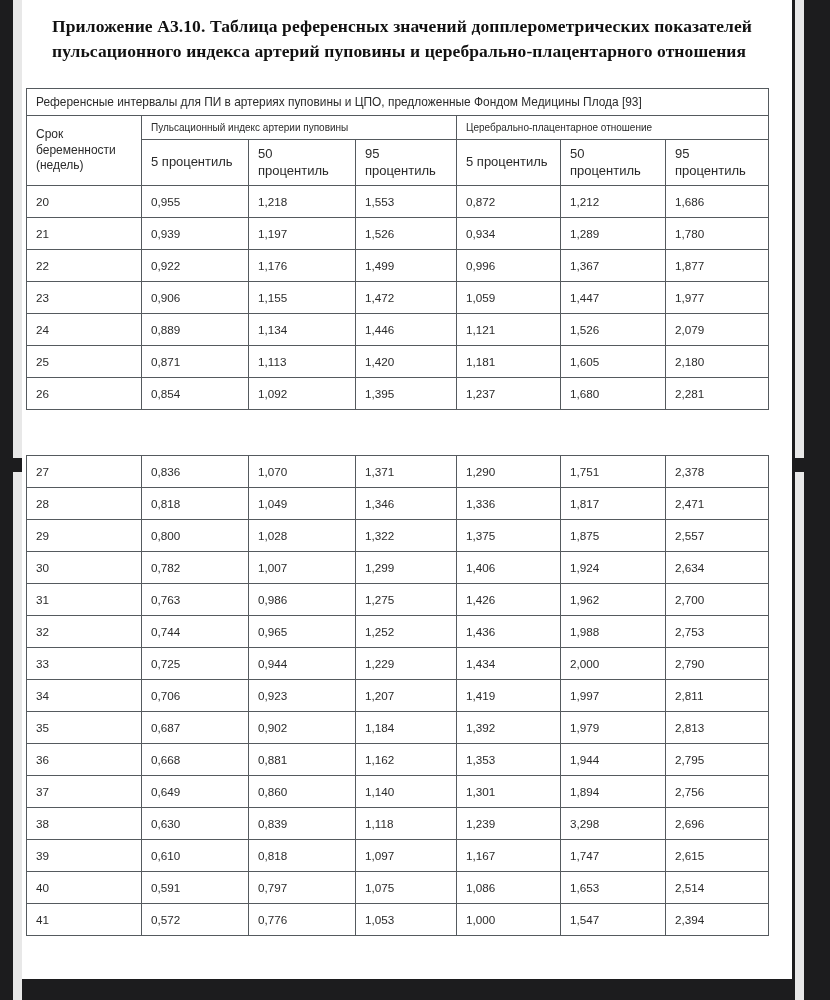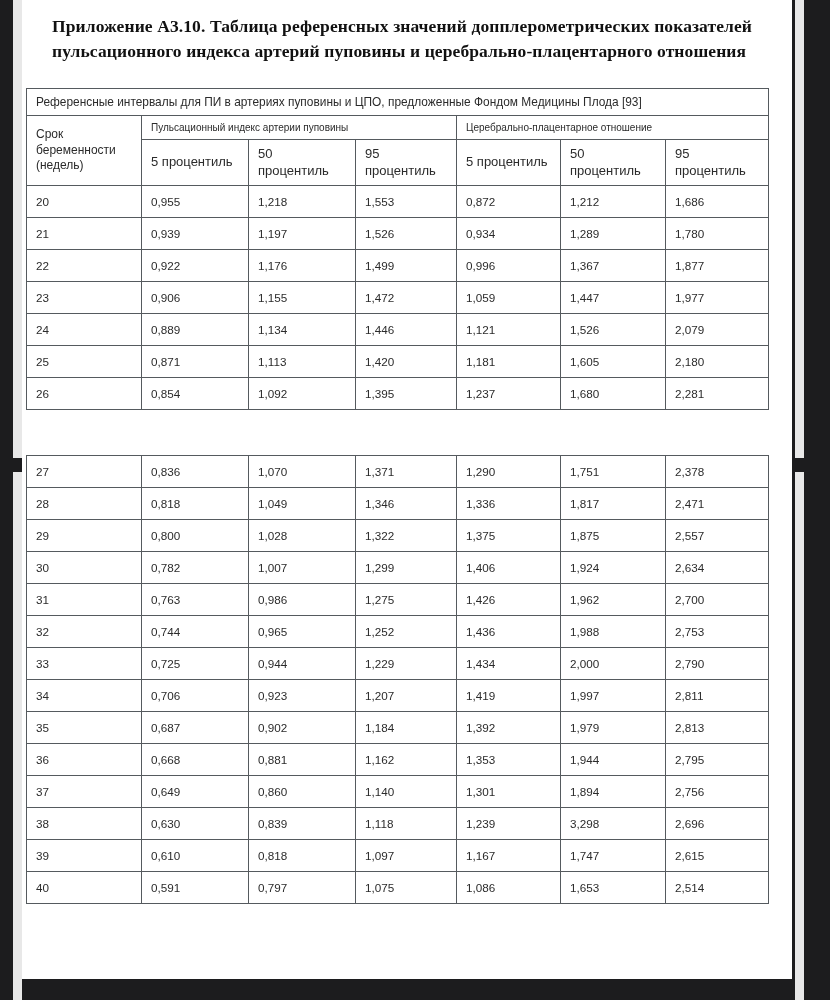--- a/index.html
+++ b/index.html
@@ -382,19 +382,28 @@
               </tr>
               <tr>
                 <td class="datum week">40</td>
                 <td class="datum">0,591</td>
                 <td class="datum">0,797</td>
                 <td class="datum">1,075</td>
                 <td class="datum">1,086</td>
                 <td class="datum">1,653</td>
                 <td class="datum">2,514</td>
               </tr>
+              <tr>
+                <td class="datum week">41</td>
+                <td class="datum">0,572</td>
+                <td class="datum">0,776</td>
+                <td class="datum">1,053</td>
+                <td class="datum">1,000</td>
+                <td class="datum">1,547</td>
+                <td class="datum">2,394</td>
+              </tr>
             </tbody>
         </table>
       </div>
     </div>
   </div>
 
 </div>
 
 </body></html>

